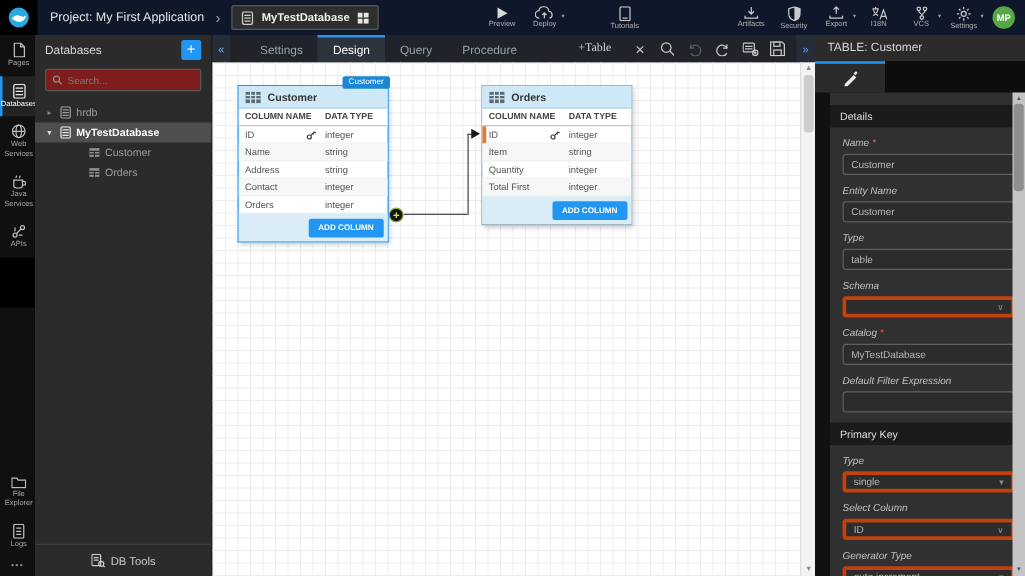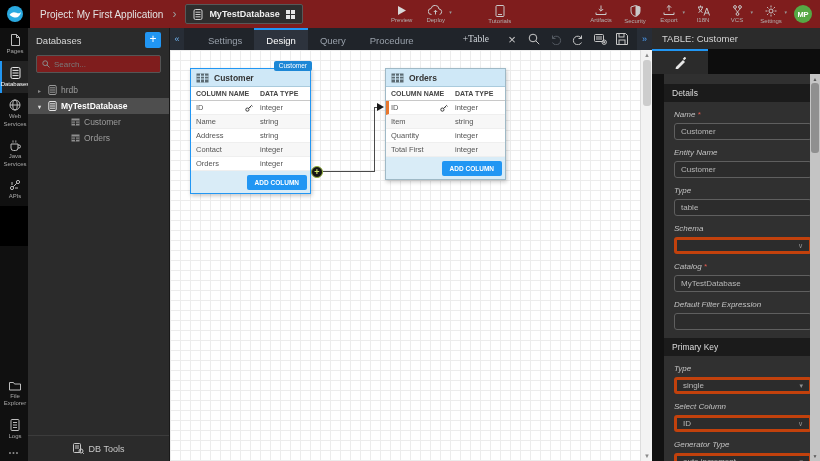--- a/index.html
+++ b/index.html
@@ -1,20 +1,20 @@
 <!DOCTYPE html>
 <html><head>
 <meta charset="utf-8">
 <style>
   * { margin:0; padding:0; box-sizing:border-box; }
   html,body { width:820px; height:461px; overflow:hidden; background:#0d0d0d;
     font-family:"Liberation Sans", sans-serif; }
 
   
-  .topbar { position:absolute; left:0; top:0; width:820px; height:28px; background:#7f1d1d;
+  .topbar { position:absolute; left:0; top:0; width:820px; height:28px; background:#0f172a;
     display:flex; align-items:center; z-index:50; }
   .logo-box { width:30px; height:28px; background:#000; display:flex; align-items:center; justify-content:center; }
   .project-label { color:#e3e3e3; font-size:10px; margin-left:10px; white-space:nowrap; }
   .crumb-chev { color:#9a9a9a; font-size:12px; margin:0 9px; }
   .db-tab { height:20px; background:#2e2e2e; border:1px solid #585858; border-radius:2px;
     display:flex; align-items:center; gap:6px; padding:0 7px; }
   .db-tab-label { color:#f0f0f0; font-size:9px; font-weight:bold; }
   .tb-action { display:flex; flex-direction:column; align-items:center; justify-content:center;
     width:34px; height:28px; position:relative; }
   .tb-action .lbl { color:#b0b0b0; font-size:6px; margin-top:1px; white-space:nowrap; }

